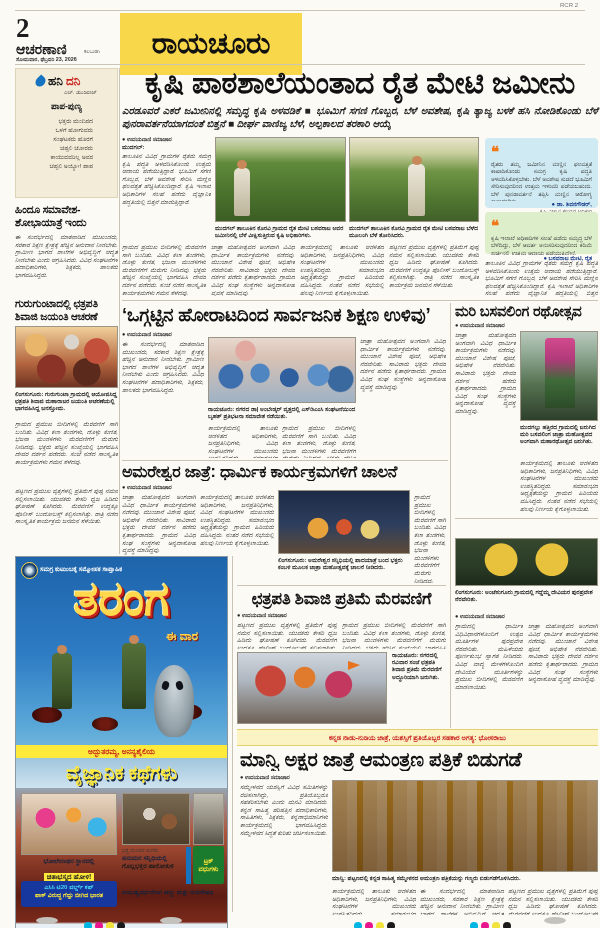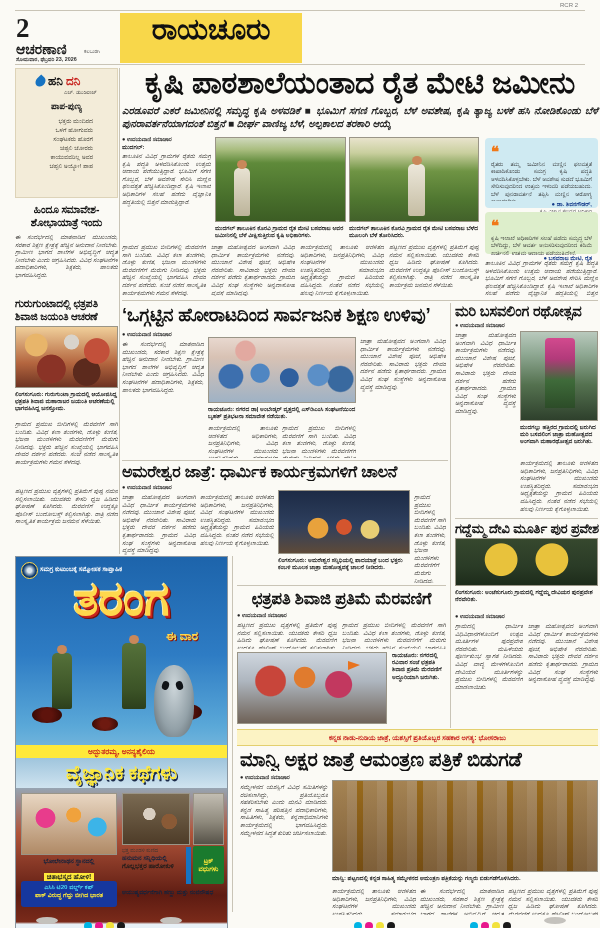--- a/index.html
+++ b/index.html
@@ -44,21 +44,21 @@
 <body>
 
 <div id="paper">
 
   <div class="abs hline" style="left:15px;top:10px;width:570px;"></div>
   <div class="abs" style="left:560px;top:2px;font-size:6px;color:#777;">RCR 2</div>
   <div class="abs b" style="left:16px;top:13px;font-size:27px;font-family:'Liberation Serif',serif;">2</div>
   <div class="abs b" style="left:16px;top:41px;font-size:14px;">ಆಚರಣಾಣಿ</div>
   <div class="abs" style="left:84px;top:48px;font-size:5px;color:#444;">ಕಲಬುರಗಿ</div>
   <div class="abs b" style="left:16px;top:56px;font-size:5.4px;color:#333;">ಸೋಮವಾರ, ಫೆಬ್ರವರಿ 23, 2026</div>
-  <div class="abs" style="left:120px;top:13px;width:182px;height:50px;background:#f8d74a;display:flex;justify-content:center;">
+  <div class="abs" style="left:120px;top:13px;width:182px;height:62px;background:#f8d74a;display:flex;align-items:center;justify-content:center;">
     <span class="hl" style="font-size:29px;">ರಾಯಚೂರು</span>
   </div>
   <div class="abs hline" style="left:15px;top:64px;width:570px;"></div>
 
   <div class="abs vline" style="left:119px;top:68px;height:486px;"></div>
 
   <div class="abs" style="left:15px;top:68px;width:103px;height:130px;background:#f3ecd9;border:1px solid #ddd3b8;box-sizing:border-box;padding:5px 20px;">
     <div style="display:flex;align-items:center;gap:3px;">
       <span style="width:9px;height:11px;background:#1673c2;border-radius:0 60% 60% 60%;transform:rotate(45deg);display:inline-block;"></span>
       <span class="b" style="font-size:12px;color:#111;">ಹನಿ</span>
@@ -69,21 +69,21 @@
     <div style="font-size:6.2px;line-height:9px;text-align:right;color:#3a382f;margin-top:4px;padding-right:4px;">
       <div>ಭಕ್ತರು ಮಂದಿರದ</div>
       <div>ಒಳಗೆ ಹೋಗುವರು</div>
       <div>ಸಂಘಟಕರು ಹೊರಗೆ</div>
       <div>ಚಪ್ಪಲಿ ಚೋರರು</div>
       <div>ಕಾಯುವವರಿಲ್ಲ ಅವರ</div>
       <div>ಚಪ್ಪಲಿ ಅಯ್ಯೋ! ಪಾಪ</div>
     </div>
   </div>
 
-  <div class="abs hl" style="left:15px;top:203px;width:103px;font-size:10.5px;line-height:13px;text-align:center;">ಹಿಂದೂ ಸಮಾವೇಶ-ಶೋಭಾಯಾತ್ರೆ ಇಂದು</div>
+  <div class="abs hl" style="left:15px;top:203px;width:103px;font-size:10.5px;line-height:13px;">ಹಿಂದೂ ಸಮಾವೇಶ-ಶೋಭಾಯಾತ್ರೆ ಇಂದು</div>
   <div class="abs body-txt j" style="left:15px;top:233px;width:103px;height:60px;">ಈ ಸಂದರ್ಭದಲ್ಲಿ ಮಾತನಾಡಿದ ಮುಖಂಡರು, ಸರಕಾರ ಶಿಕ್ಷಣ ಕ್ಷೇತ್ರಕ್ಕೆ ಹೆಚ್ಚಿನ ಅನುದಾನ ನೀಡಬೇಕು. ಗ್ರಾಮೀಣ ಭಾಗದ ಶಾಲೆಗಳ ಅಭಿವೃದ್ಧಿಗೆ ಆದ್ಯತೆ ನೀಡಬೇಕು ಎಂದು ಆಗ್ರಹಿಸಿದರು. ವಿವಿಧ ಸಂಘಟನೆಗಳ ಪದಾಧಿಕಾರಿಗಳು, ಶಿಕ್ಷಕರು, ಪಾಲಕರು ಭಾಗವಹಿಸಿದ್ದರು.</div>
 
   <div class="abs hl" style="left:15px;top:297px;width:103px;font-size:10.5px;line-height:13px;">ಗುರುಗುಂಟಾದಲ್ಲಿ ಛತ್ರಪತಿ ಶಿವಾಜಿ ಜಯಂತಿ ಆಚರಣೆ</div>
   <div class="abs photo ph-crowd" style="left:15px;top:326px;width:103px;height:62px;"></div>
   <div class="abs cap" style="left:15px;top:391px;width:103px;height:26px;">ಲಿಂಗಸುಗೂರು: ಗುರುಗುಂಟಾ ಗ್ರಾಮದಲ್ಲಿ ಆಯೋಜಿಸಿದ್ದ ಛತ್ರಪತಿ ಶಿವಾಜಿ ಮಹಾರಾಜರ ಜಯಂತಿ ಆಚರಣೆಯಲ್ಲಿ ಭಾಗವಹಿಸಿದ್ದ ಜನಸ್ತೋಮ.</div>
   <div class="abs body-txt j" style="left:15px;top:420px;width:103px;height:64px;">ಗ್ರಾಮದ ಪ್ರಮುಖ ಬೀದಿಗಳಲ್ಲಿ ಮೆರವಣಿಗೆ ಸಾಗಿ ಬಂದಿತು. ವಿವಿಧ ಕಲಾ ತಂಡಗಳು, ಡೊಳ್ಳು ಕುಣಿತ, ಭಜನಾ ಮಂಡಳಿಗಳು ಮೆರವಣಿಗೆಗೆ ಮೆರುಗು ನೀಡಿದವು. ಭಕ್ತರು ಹೆಚ್ಚಿನ ಸಂಖ್ಯೆಯಲ್ಲಿ ಭಾಗವಹಿಸಿ ದೇವರ ದರ್ಶನ ಪಡೆದರು. ಸಂಜೆ ನಡೆದ ಸಾಂಸ್ಕೃತಿಕ ಕಾರ್ಯಕ್ರಮಗಳು ಗಮನ ಸೆಳೆದವು.</div>
   <div class="abs body-txt j" style="left:15px;top:487px;width:103px;height:64px;">ಪಟ್ಟಣದ ಪ್ರಮುಖ ವೃತ್ತಗಳಲ್ಲಿ ಪ್ರತಿಮೆಗೆ ಪುಷ್ಪ ನಮನ ಸಲ್ಲಿಸಲಾಯಿತು. ಯುವಕರು ಕೇಸರಿ ಧ್ವಜ ಹಿಡಿದು ಘೋಷಣೆ ಕೂಗಿದರು. ಮೆರವಣಿಗೆ ಉದ್ದಕ್ಕೂ ಪೊಲೀಸ್ ಬಂದೋಬಸ್ತ್ ಕಲ್ಪಿಸಲಾಗಿತ್ತು. ರಾತ್ರಿ ನಡೆದ ಸಾಂಸ್ಕೃತಿಕ ಕಾರ್ಯಕ್ರಮ ಜನಮನ ಸೆಳೆಯಿತು.</div>
 
   <div class="abs hl" style="left:122px;top:66px;width:476px;font-size:30px;text-align:center;white-space:nowrap;">ಕೃಷಿ ಪಾಠಶಾಲೆಯಂತಾದ ರೈತ ಮೇಟಿ ಜಮೀನು</div>
   <div class="abs b j" style="left:122px;top:104px;width:476px;font-size:10px;line-height:13px;color:#222;">ಎರಡೂವರೆ ಎಕರೆ ಜಮೀನಿನಲ್ಲಿ ಸಮೃದ್ಧ ಕೃಷಿ ಅಳವಡಿಕೆ ■ ಭೂಮಿಗೆ ಸಗಣಿ ಗೊಬ್ಬರ, ಬೆಳೆ ಅವಶೇಷ, ಕೃಷಿ ತ್ಯಾಜ್ಯ ಬಳಕೆ ಹಸಿ ನೋಡಿಕೊಂಡು ಬೆಳೆ ಪುನರಾವರ್ತನೆಯಾಗದಂತೆ ಬಿತ್ತನೆ ■ ದೀರ್ಘ ವಾಣಿಜ್ಯ ಬೆಳೆ, ಅಲ್ಪಕಾಲದ ತರಕಾರಿ ಆಯ್ಕೆ</div>
@@ -142,21 +142,20 @@
   <div class="abs hline" style="left:122px;top:460px;width:326px;"></div>
   <div class="abs hl" style="left:122px;top:463px;width:326px;font-size:16px;white-space:nowrap;overflow:hidden;">ಅಮರೇಶ್ವರ ಜಾತ್ರೆ: ಧಾರ್ಮಿಕ ಕಾರ್ಯಕ್ರಮಗಳಿಗೆ ಚಾಲನೆ</div>
   <div class="abs byline" style="left:122px;top:484px;">● ಉದಯವಾಣಿ ಸಮಾಚಾರ</div>
   <div class="abs body-txt j" style="left:122px;top:493px;width:74px;height:90px;">ಜಾತ್ರಾ ಮಹೋತ್ಸವದ ಅಂಗವಾಗಿ ವಿವಿಧ ಧಾರ್ಮಿಕ ಕಾರ್ಯಕ್ರಮಗಳು ನಡೆದವು. ಮುಂಜಾನೆ ವಿಶೇಷ ಪೂಜೆ, ಅಭಿಷೇಕ ನೆರವೇರಿತು. ಸಾವಿರಾರು ಭಕ್ತರು ದೇವರ ದರ್ಶನ ಪಡೆದು ಕೃತಾರ್ಥರಾದರು. ಗ್ರಾಮದ ವಿವಿಧ ಸಂಘ ಸಂಸ್ಥೆಗಳು ಅನ್ನದಾಸೋಹ ವ್ಯವಸ್ಥೆ ಮಾಡಿದ್ದವು.</div>
   <div class="abs body-txt j" style="left:200px;top:493px;width:74px;height:90px;">ಕಾರ್ಯಕ್ರಮದಲ್ಲಿ ತಾಲೂಕು ಆಡಳಿತದ ಅಧಿಕಾರಿಗಳು, ಜನಪ್ರತಿನಿಧಿಗಳು, ವಿವಿಧ ಸಂಘಟನೆಗಳ ಮುಖಂಡರು ಉಪಸ್ಥಿತರಿದ್ದರು. ಸಮಾರಂಭದ ಅಧ್ಯಕ್ಷತೆಯನ್ನು ಗ್ರಾಮದ ಹಿರಿಯರು ವಹಿಸಿದ್ದರು. ನಂತರ ನಡೆದ ಸಭೆಯಲ್ಲಿ ಹಲವು ನಿರ್ಣಯ ಕೈಗೊಳ್ಳಲಾಯಿತು.</div>
   <div class="abs photo ph-fair" style="left:278px;top:490px;width:132px;height:64px;"></div>
   <div class="abs cap" style="left:278px;top:557px;width:132px;height:24px;">ಲಿಂಗಸುಗೂರು: ಅಮರೇಶ್ವರ ಸನ್ನಿಧಿಯಲ್ಲಿ ಪಾದಯಾತ್ರೆ ಬಂದ ಭಕ್ತರು ಕಂಬಳಿ ಮೂಲಕ ಜಾತ್ರಾ ಮಹೋತ್ಸವಕ್ಕೆ ಚಾಲನೆ ನೀಡಿದರು.</div>
   <div class="abs body-txt j" style="left:414px;top:493px;width:32px;height:90px;">ಗ್ರಾಮದ ಪ್ರಮುಖ ಬೀದಿಗಳಲ್ಲಿ ಮೆರವಣಿಗೆ ಸಾಗಿ ಬಂದಿತು. ವಿವಿಧ ಕಲಾ ತಂಡಗಳು, ಡೊಳ್ಳು ಕುಣಿತ, ಭಜನಾ ಮಂಡಳಿಗಳು ಮೆರವಣಿಗೆಗೆ ಮೆರುಗು ನೀಡಿದವು. ಭಕ್ತರು ಹೆಚ್ಚಿನ ಸಂಖ್ಯೆಯಲ್ಲಿ ಭಾಗವಹಿಸಿ ದೇವರ ದರ್ಶನ ಪಡೆದರು. ಸಂಜೆ ನಡೆದ ಸಾಂಸ್ಕೃತಿಕ ಕಾರ್ಯಕ್ರಮಗಳು ಗಮನ ಸೆಳೆದವು.</div>
 
   <div class="abs hline" style="left:455px;top:518px;width:143px;"></div>
-  <div class="abs hl" style="left:455px;top:521px;width:143px;font-size:13px;white-space:nowrap;">ಗದ್ದೆಮ್ಮ ದೇವಿ ಮೂರ್ತಿ ಪುರ ಪ್ರವೇಶ</div>
   <div class="abs photo ph-deities" style="left:455px;top:538px;width:143px;height:48px;"></div>
   <div class="abs cap" style="left:455px;top:589px;width:143px;height:22px;">ಲಿಂಗಸುಗೂರು: ಅಂಚೆಸುಗೂರು ಗ್ರಾಮದಲ್ಲಿ ಗದ್ದೆಮ್ಮ ದೇವಿಯರ ಪುರಪ್ರವೇಶ ನೆರವೇರಿತು.</div>
   <div class="abs byline" style="left:455px;top:613px;">● ಉದಯವಾಣಿ ಸಮಾಚಾರ</div>
   <div class="abs body-txt j" style="left:455px;top:622px;width:68px;height:102px;">ಗ್ರಾಮದಲ್ಲಿ ಧಾರ್ಮಿಕ ವಿಧಿವಿಧಾನಗಳೊಂದಿಗೆ ಉತ್ಸವ ಮೂರ್ತಿಗಳ ಪುರಪ್ರವೇಶ ನೆರವೇರಿತು. ಮಹಿಳೆಯರು ಪೂರ್ಣಕುಂಭ ಸ್ವಾಗತ ನೀಡಿದರು. ವಿವಿಧ ವಾದ್ಯ ಮೇಳಗಳೊಂದಿಗೆ ದೇವಿಯರ ಮೂರ್ತಿಗಳನ್ನು ಪ್ರಮುಖ ಬೀದಿಗಳಲ್ಲಿ ಮೆರವಣಿಗೆ ಮಾಡಲಾಯಿತು.</div>
   <div class="abs body-txt j" style="left:528px;top:622px;width:70px;height:102px;">ಜಾತ್ರಾ ಮಹೋತ್ಸವದ ಅಂಗವಾಗಿ ವಿವಿಧ ಧಾರ್ಮಿಕ ಕಾರ್ಯಕ್ರಮಗಳು ನಡೆದವು. ಮುಂಜಾನೆ ವಿಶೇಷ ಪೂಜೆ, ಅಭಿಷೇಕ ನೆರವೇರಿತು. ಸಾವಿರಾರು ಭಕ್ತರು ದೇವರ ದರ್ಶನ ಪಡೆದು ಕೃತಾರ್ಥರಾದರು. ಗ್ರಾಮದ ವಿವಿಧ ಸಂಘ ಸಂಸ್ಥೆಗಳು ಅನ್ನದಾಸೋಹ ವ್ಯವಸ್ಥೆ ಮಾಡಿದ್ದವು.</div>
 
   <div class="abs vline" style="left:232px;top:556px;height:356px;"></div>
   <div class="abs hline" style="left:237px;top:585px;width:209px;"></div>
   <div class="abs hl" style="left:237px;top:589px;width:209px;font-size:16.5px;text-align:center;white-space:nowrap;">ಛತ್ರಪತಿ ಶಿವಾಜಿ ಪ್ರತಿಮೆ ಮೆರವಣಿಗೆ</div>
   <div class="abs byline" style="left:237px;top:612px;">● ಉದಯವಾಣಿ ಸಮಾಚಾರ</div>

